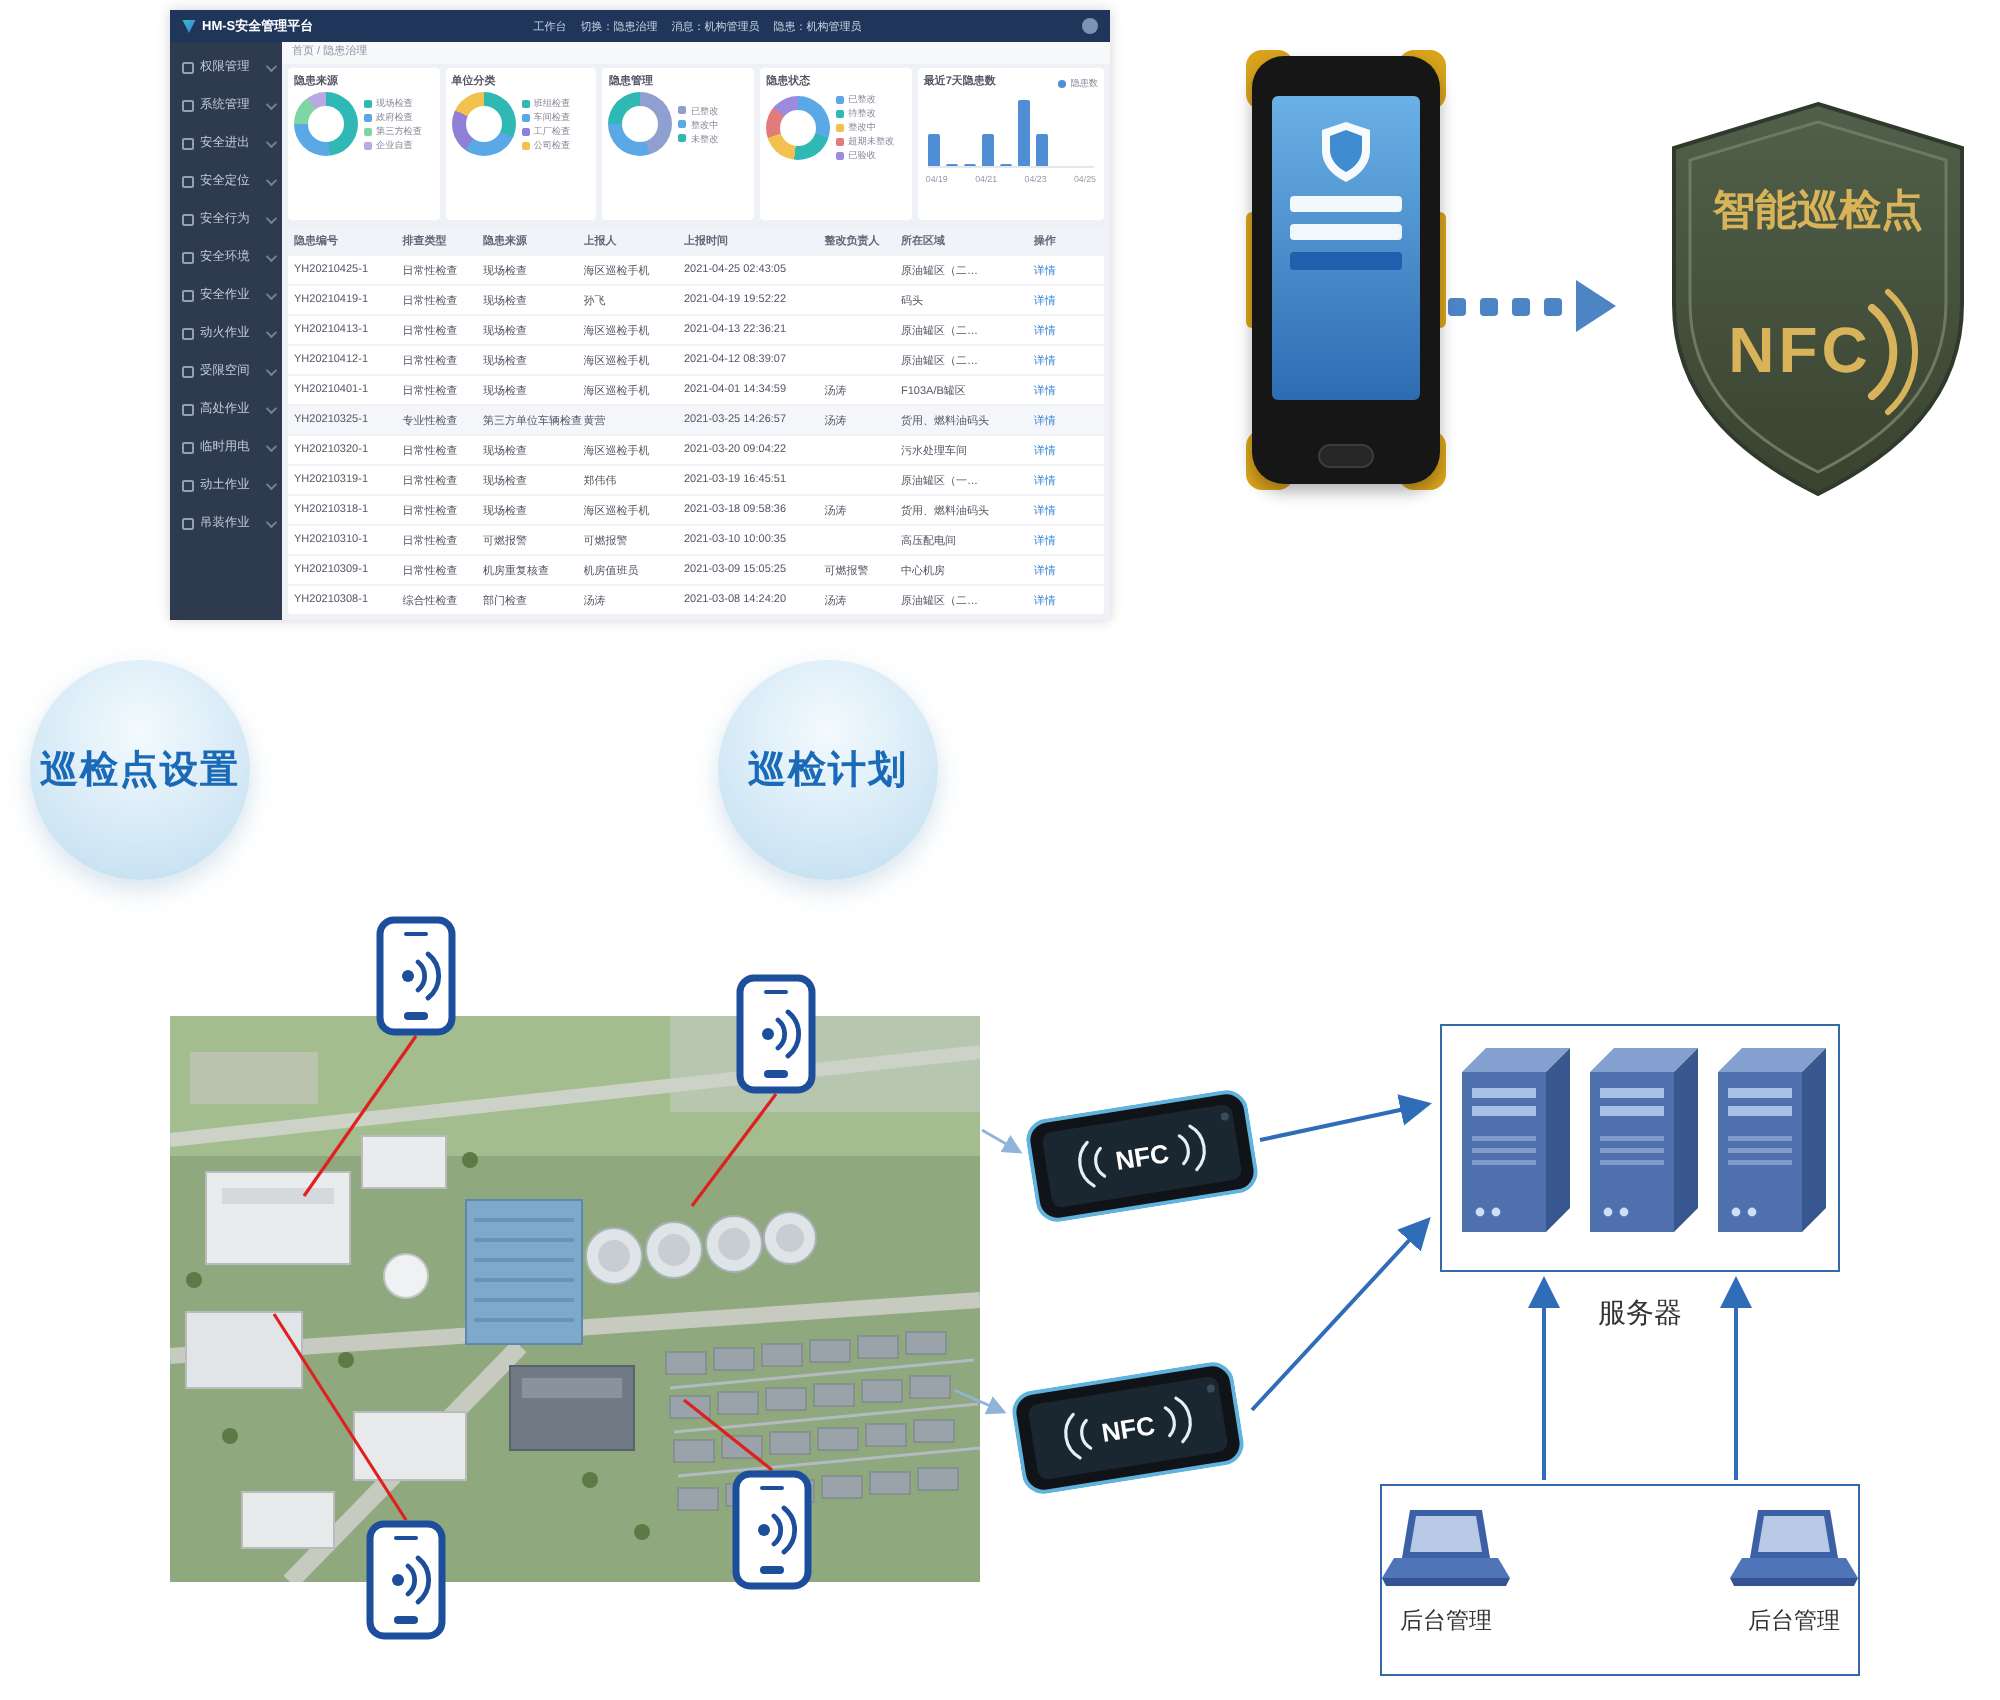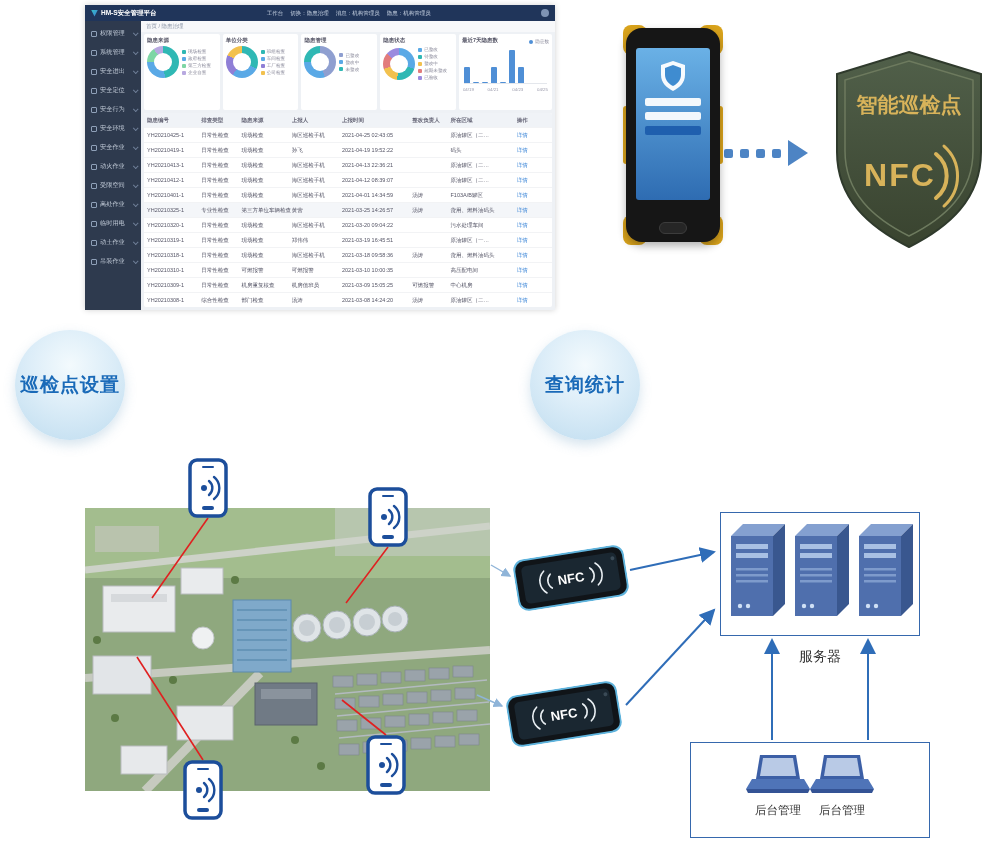--- a/index.html
+++ b/index.html
@@ -79,21 +79,21 @@
   
   #plant { position:absolute; left:85px; top:508px; width:405px; height:283px; }
   #connectors { position:absolute; left:0; top:450px; width:1000px; height:400px; pointer-events:none; z-index:5; }
   .phone-icon { position:absolute; width:40px; height:60px; z-index:6; }
   .nfc-device { position:absolute; width:112px; height:52px; z-index:6; transform:rotate(-9deg); }
   #server-box { position:absolute; left:720px; top:512px; width:200px; height:124px; background:#fff;
     border:1.5px solid #3668ad; z-index:4; display:flex; align-items:center; justify-content:center; }
   #server-label { position:absolute; left:770px; top:648px; width:100px; text-align:center;
     font-size:14px; color:#333; z-index:4; }
   #mgmt-box { position:absolute; left:690px; top:742px; width:240px; height:96px; background:#fff;
-    border:1.5px solid #3668ad; z-index:4; display:flex; justify-content:center; padding-top:10px; }
+    border:1.5px solid #3668ad; z-index:4; display:flex; justify-content:space-between; padding-top:10px; }
   .admin-unit { display:flex; flex-direction:column; align-items:center; gap:6px; }
   .admin-unit span { font-size:11.5px; color:#333; }
 </style>
 </head>
 <body>
 
 <div id="canvas">
 
   <div id="dashboard">
     <div class="dash-header">
@@ -512,22 +512,22 @@
       <text x="81" y="66" text-anchor="middle" font-size="21" font-weight="bold" fill="#d8b35a">智能巡检点</text>
       <text x="72" y="140" text-anchor="middle" font-size="32" font-weight="bold" fill="#d8b35a" letter-spacing="2">NFC</text>
       <path d="M108 108 a28 28 0 0 1 0 44" fill="none" stroke="#d8b35a" stroke-width="4" stroke-linecap="round"></path>
       <path d="M116 100 a40 40 0 0 1 0 60" fill="none" stroke="#d8b35a" stroke-width="3" stroke-linecap="round"></path>
     </svg>
   </div>
 
   <div class="feature-circle" style="left:15px">
       <span>巡检点设置</span>
     </div>
-  <div class="feature-circle" style="left:530px">
-      <span>查询统计</span>
+  <div class="feature-circle" style="left:359px">
+      <span>巡检计划</span>
     </div>
 
   <div id="plant">
     <svg width="405" height="283" viewBox="0 0 405 283">
       <rect width="405" height="283" fill="#8fa87e"></rect>
       <rect width="405" height="70" fill="#a3bd8e"></rect>
       <rect x="250" width="155" height="48" fill="#b7c6ae"></rect>
       <rect x="10" y="18" width="64" height="26" fill="#b9c3ad"></rect>
       <path d="M0,62 L405,18" stroke="#cdd2c8" stroke-width="7"></path>
       <path d="M0,170 L405,142" stroke="#c6cabf" stroke-width="8"></path>

